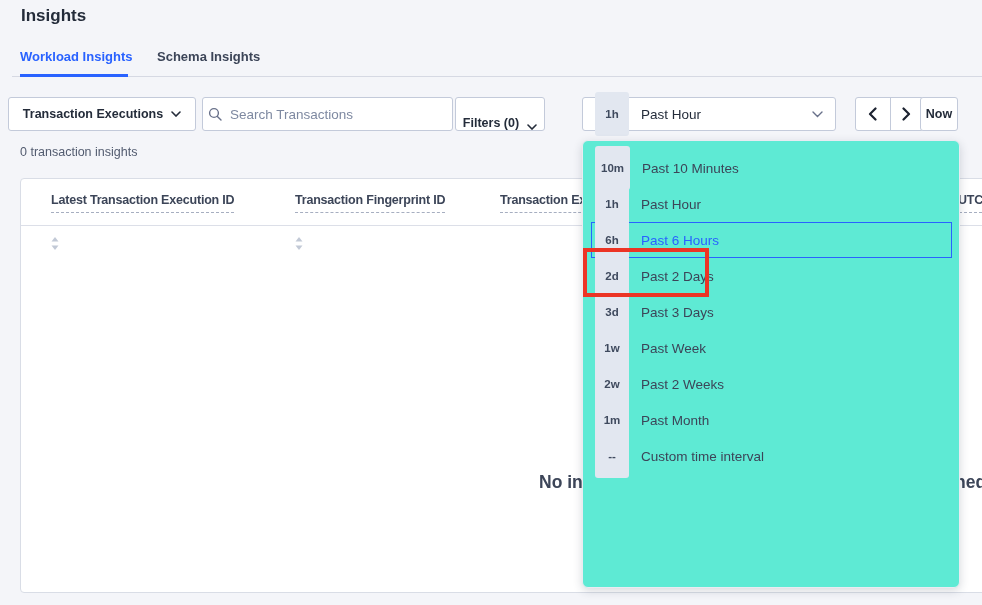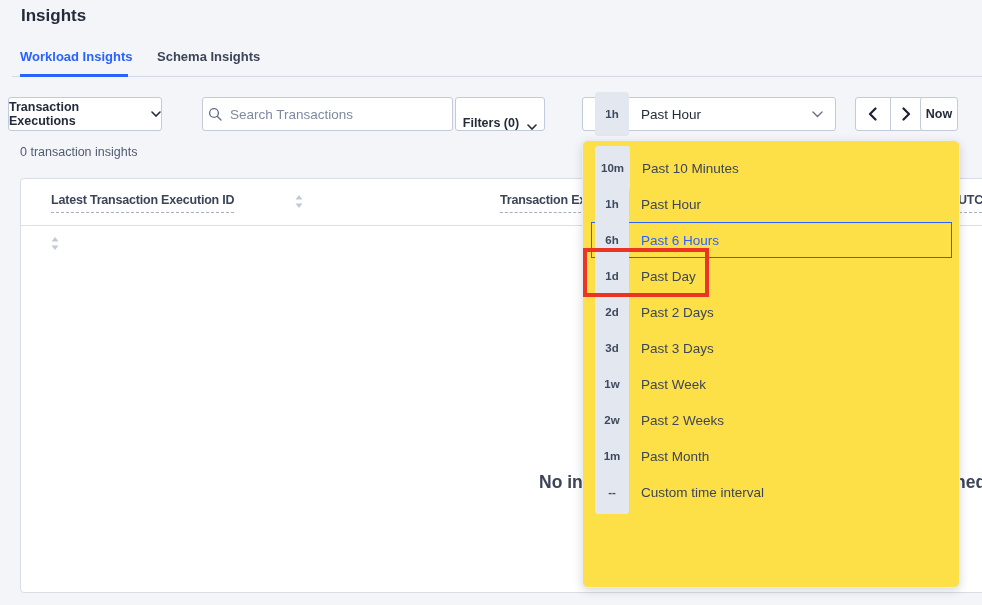--- a/index.html
+++ b/index.html
@@ -19,21 +19,21 @@
   .tab.active { color:#2962ff; }
   .tab-underline { left:8px; top:74px; width:108px; height:3px; background:#2962ff; }
 
   
   .btn {
     position:absolute; top:97px; height:34px;
     background:#fff; border:1px solid #c3cada; border-radius:3px;
     display:flex; align-items:center; justify-content:center; gap:8px;
     font-size:12.5px; font-weight:bold; color:#242c3a; cursor:pointer;
   }
-  .btn-type    { left:8px;   width:154px; }
+  .btn-type    { left:8px;   width:188px; }
   .btn-filters { left:455px; width:90px;align-items:flex-end;  }
   .btn-now     { left:920px; width:38px;  }
   .search-box {
     left:190px; top:97px; width:251px; height:34px;
     background:#fff; border:1px solid #c3cada; border-radius:3px;
     display:flex; align-items:center; padding:0 5px; gap:8px;
   }
   .search-box input {
     border:none; outline:none; flex:1; font-size:13.5px;
     font-family:"Liberation Sans", sans-serif; color:#3c4558; background:transparent;
@@ -74,21 +74,21 @@
   }
   .sort { margin-top:2px; }
 
   .empty-frag { font-size:17.5px; font-weight:bold; color:#3c4558; z-index:2; white-space:nowrap; }
   .empty-left  { left:527px; top:472px; }
   .empty-right { left:943px; top:472px; }
 
   
   .time-menu {
     left:570px; top:140px; width:378px; height:448px;
-    background:#fde047; border:1px solid #e9ebf2; border-radius:6px;
+    background:#5eead4; border:1px solid #e9ebf2; border-radius:6px;
     box-shadow:0 3px 10px rgba(32,42,64,0.18);
     padding-top:9px; z-index:10;
   }
   .menu-item {
     height:36px; display:flex; align-items:center; padding-left:12px; gap:12px; cursor:pointer;
   }
   .menu-item .item-label { font-size:13.5px; color:#3c4558; }
   .menu-item.selected { border:1px solid #2962ff; margin:0 7px 0 8px; padding-left:3px; }
   .menu-item.selected .item-label { color:#2962ff; }
 
@@ -173,20 +173,21 @@
       <div class="col col-0">
     <span class="col-label">Latest Transaction Execution ID</span>
     <span class="sort">
       <svg width="8" height="13" viewBox="0 0 8 13">
             <path d="M4 0 L7.5 4.6 H0.5 Z" fill="#c2c9d6"></path>
             <path d="M4 13 L0.5 8.4 H7.5 Z" fill="#c2c9d6"></path>
           </svg>
     </span>
   </div>
       <div class="col col-1">
+    <span class="col-label">Transaction Fingerprint ID</span>
     <span class="sort">
       <svg width="8" height="13" viewBox="0 0 8 13">
             <path d="M4 0 L7.5 4.6 H0.5 Z" fill="#c2c9d6"></path>
             <path d="M4 13 L0.5 8.4 H7.5 Z" fill="#c2c9d6"></path>
           </svg>
     </span>
   </div>
       <div class="col col-2">
     <span class="col-label">Transaction Ex</span>
 
@@ -208,24 +209,20 @@
   </div>
     <div class="menu-item">
     <span class="badge">1h</span>
     <span class="item-label">Past Hour</span>
   </div>
     <div class="menu-item selected">
     <span class="badge">6h</span>
     <span class="item-label">Past 6 Hours</span>
   </div>
     <div class="menu-item">
-    <span class="badge">1d</span>
-    <span class="item-label">Past Day</span>
-  </div>
-    <div class="menu-item">
     <span class="badge">2d</span>
     <span class="item-label">Past 2 Days</span>
   </div>
     <div class="menu-item">
     <span class="badge">3d</span>
     <span class="item-label">Past 3 Days</span>
   </div>
     <div class="menu-item">
     <span class="badge">1w</span>
     <span class="item-label">Past Week</span>

